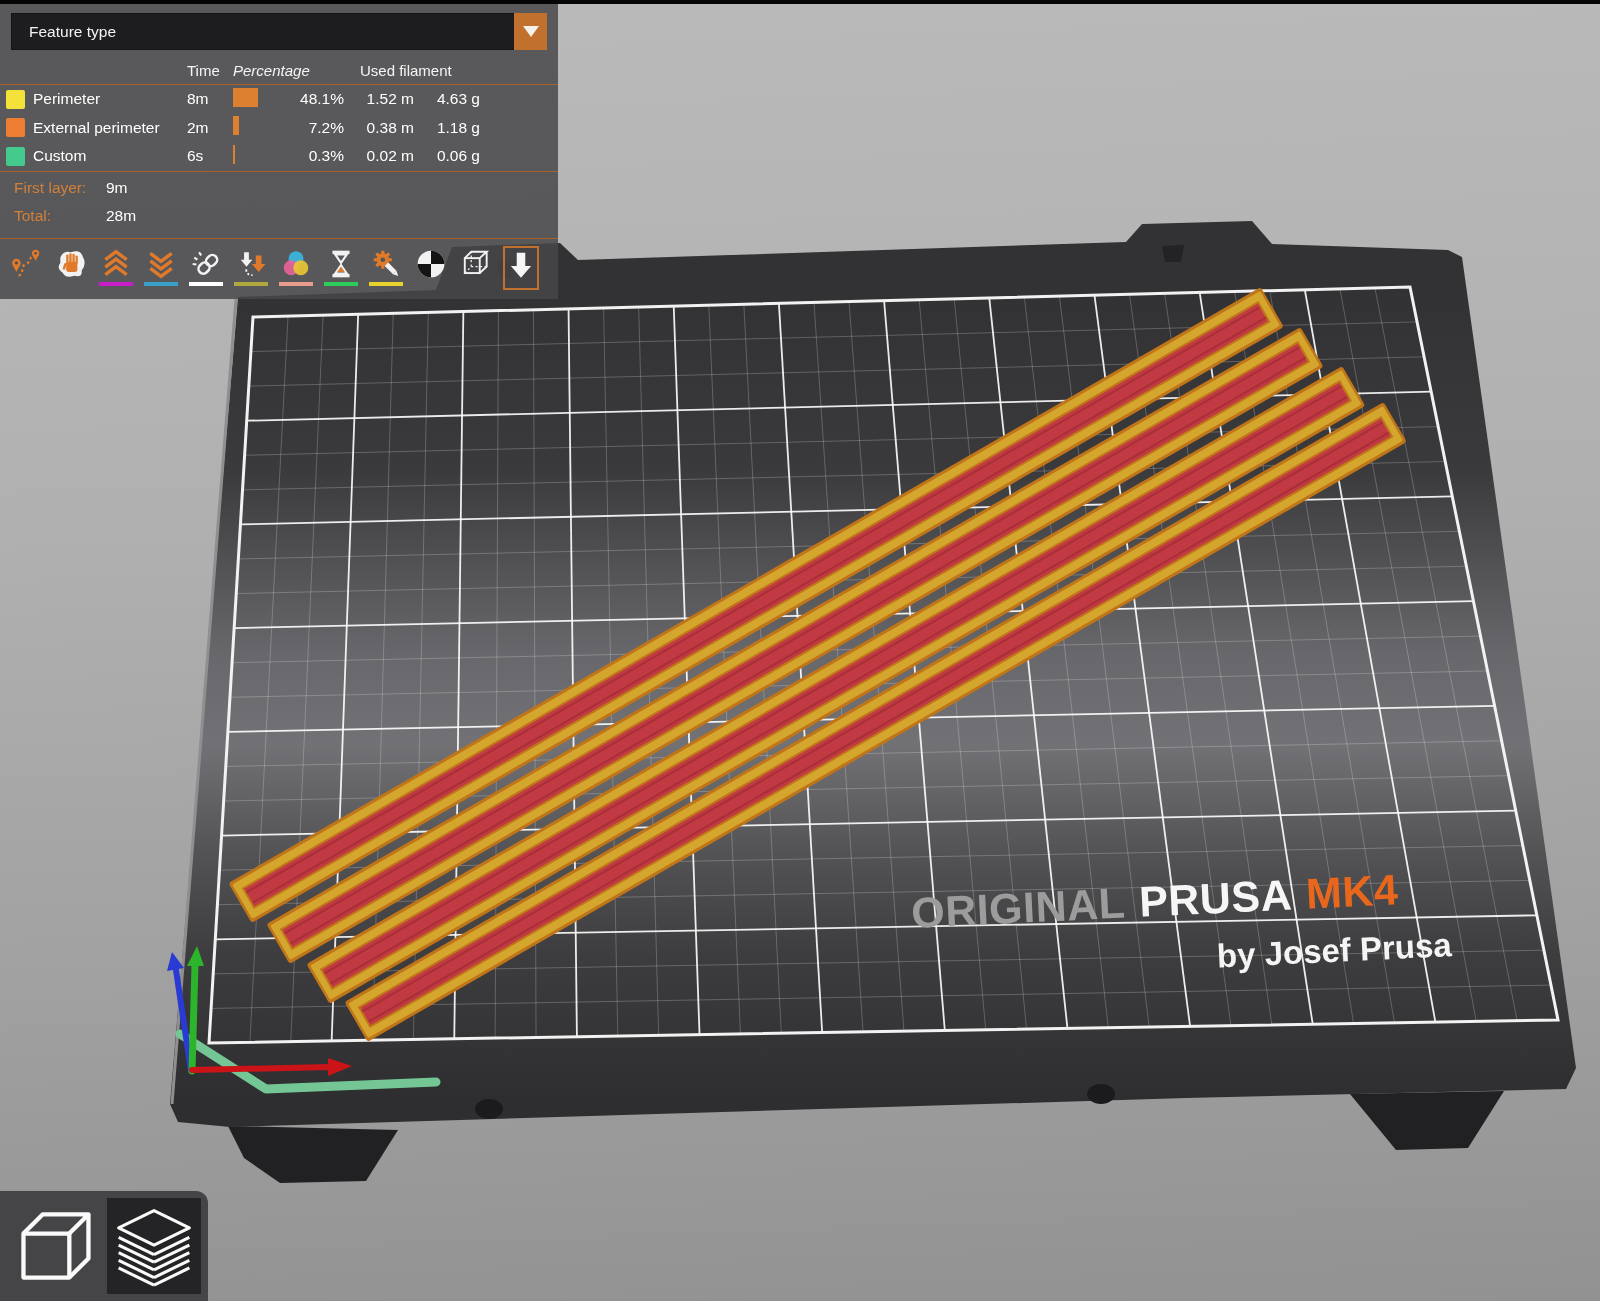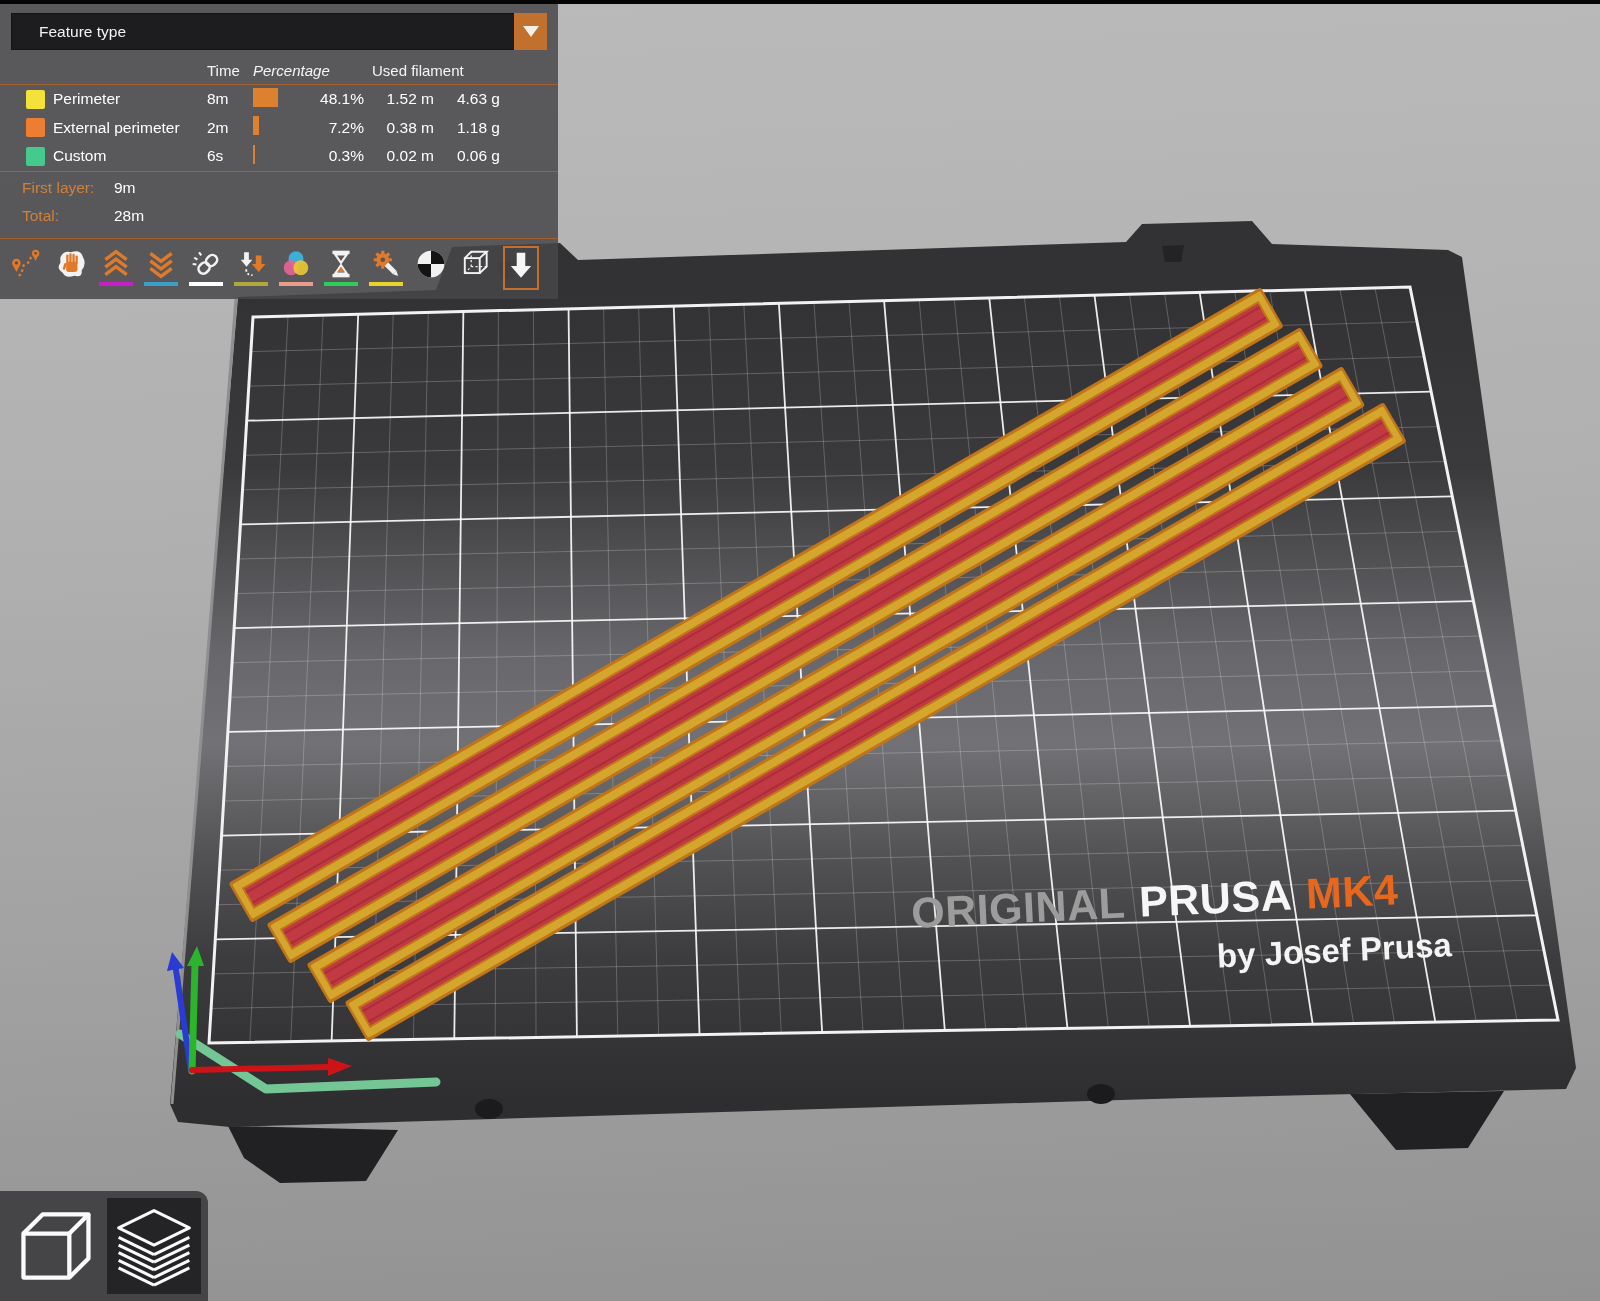--- a/index.html
+++ b/index.html
@@ -10,40 +10,40 @@
   #scene-svg{position:absolute;left:0;top:0;}
 
   
   .legend-panel{position:absolute;left:0;top:4px;width:558px;background:rgba(70,70,73,0.84);
                 color:#fff;font-size:15.5px;}
   .legend-header{height:31px;background:#c1702e;display:flex;align-items:center;padding:0 13px;gap:11px;}
   .legend-header .tri{width:0;height:0;border-left:7px solid transparent;border-right:7px solid transparent;
                       border-top:10px solid #f4f0ea;}
   .legend-title{font-size:15px;color:#fff;}
   .dropdown{position:relative;margin:9px 11px 7px 11px;height:35px;background:#1d1d1f;
-            border:1px solid #141416;display:flex;align-items:center;padding-left:27px;color:#f2f2f2;}
+            border:1px solid #141416;display:flex;align-items:center;padding-left:17px;color:#f2f2f2;}
   .dd-btn{position:absolute;right:-1px;top:-1px;bottom:-1px;width:33px;background:#c1702e;
           display:flex;align-items:center;justify-content:center;cursor:pointer;}
   .dd-btn .tri{width:0;height:0;border-left:8px solid transparent;border-right:8px solid transparent;
                border-top:11px solid #f4f0ea;}
   .lg-grid{display:grid;grid-template-columns:19px 146px 38px 46px 57px 62px 58px;column-gap:8px;
-           align-items:center;padding:0 26px;}
+           align-items:center;padding:0 6px;}
   .col-headers{height:27px;font-size:15px;color:#f5f5f5;}
   .col-headers .h-pct{grid-column:4 / span 2;font-style:italic;}
-  .col-headers .h-fil{grid-column:6 / span 2;}
+  .col-headers .h-fil{grid-column:6 / span 2;margin-left:8px;}
   .odivider{height:1px;background:#a5602b;}
   .lg-row{height:28.5px;}
   .swatch{width:19px;height:19px;border-radius:2px;}
   .cell-r{text-align:right;}
   .rowbar{height:19px;background:#dd8131;}
   .est-title{padding:11px 14px 8px 14px;color:#fafafa;}
   .kv{display:flex;align-items:center;height:28px;padding:0 14px;}
   .kv .k{width:92px;color:#d08038;}
   .kv .v{color:#fff;}
-  .kv-block{padding:2px 0 8px 8px;}
+  .kv-block{padding:2px 0 8px 0;}
   .icon-row{display:flex;gap:9px;padding:7px 8px 9px 8px;align-items:flex-start;}
   .icon-slot{width:36px;height:44px;display:flex;flex-direction:column;align-items:center;
              justify-content:flex-start;cursor:pointer;box-sizing:border-box;padding-top:2px;}
   .icon-slot .underline{width:34px;height:4px;margin-top:2px;background:transparent;}
   .icon-slot.active{border:2px solid #c1702e;padding-top:1px;}
 
   
   .view-toggle{position:absolute;left:0;bottom:0;width:208px;height:110px;background:#454547;
                border-radius:0 12px 0 0;display:flex;align-items:center;justify-content:center;gap:5px;}
   .vbtn{width:94px;height:96px;display:flex;align-items:center;justify-content:center;cursor:pointer;}

